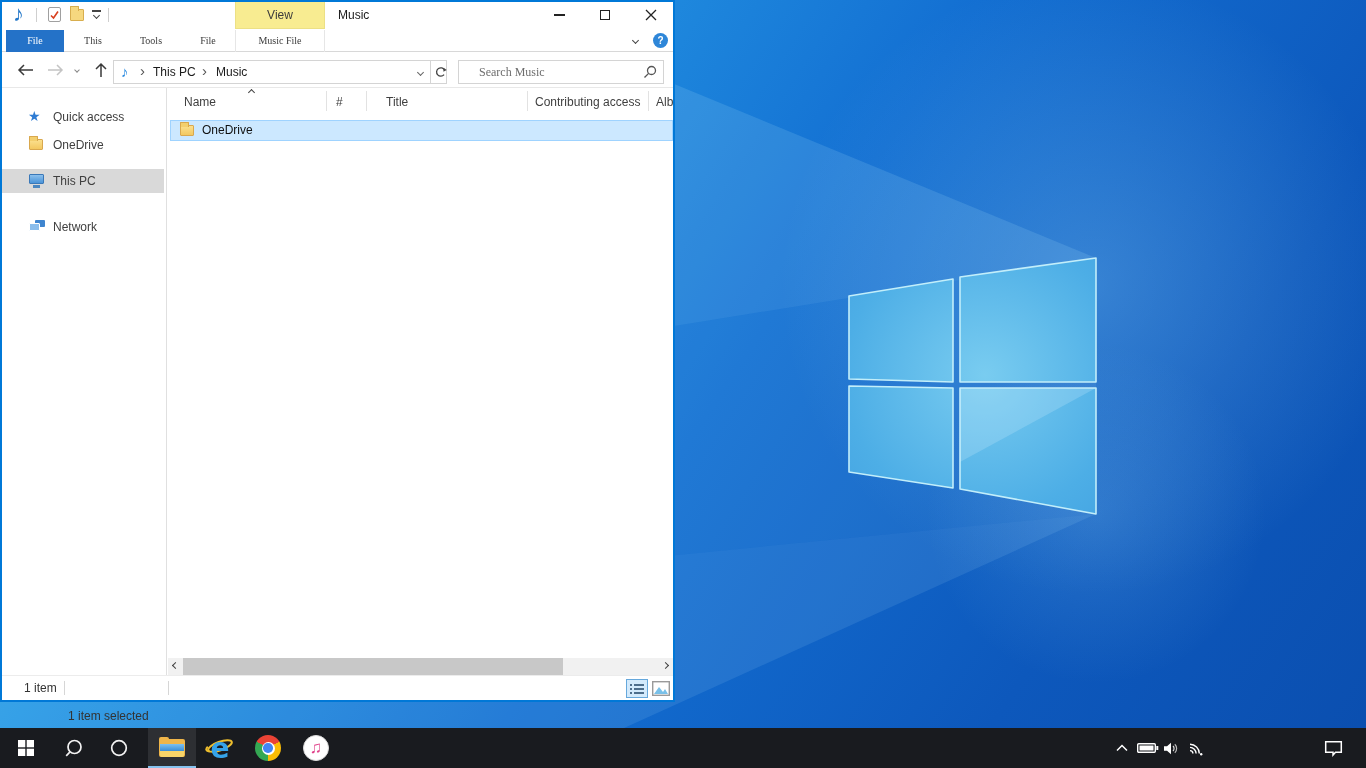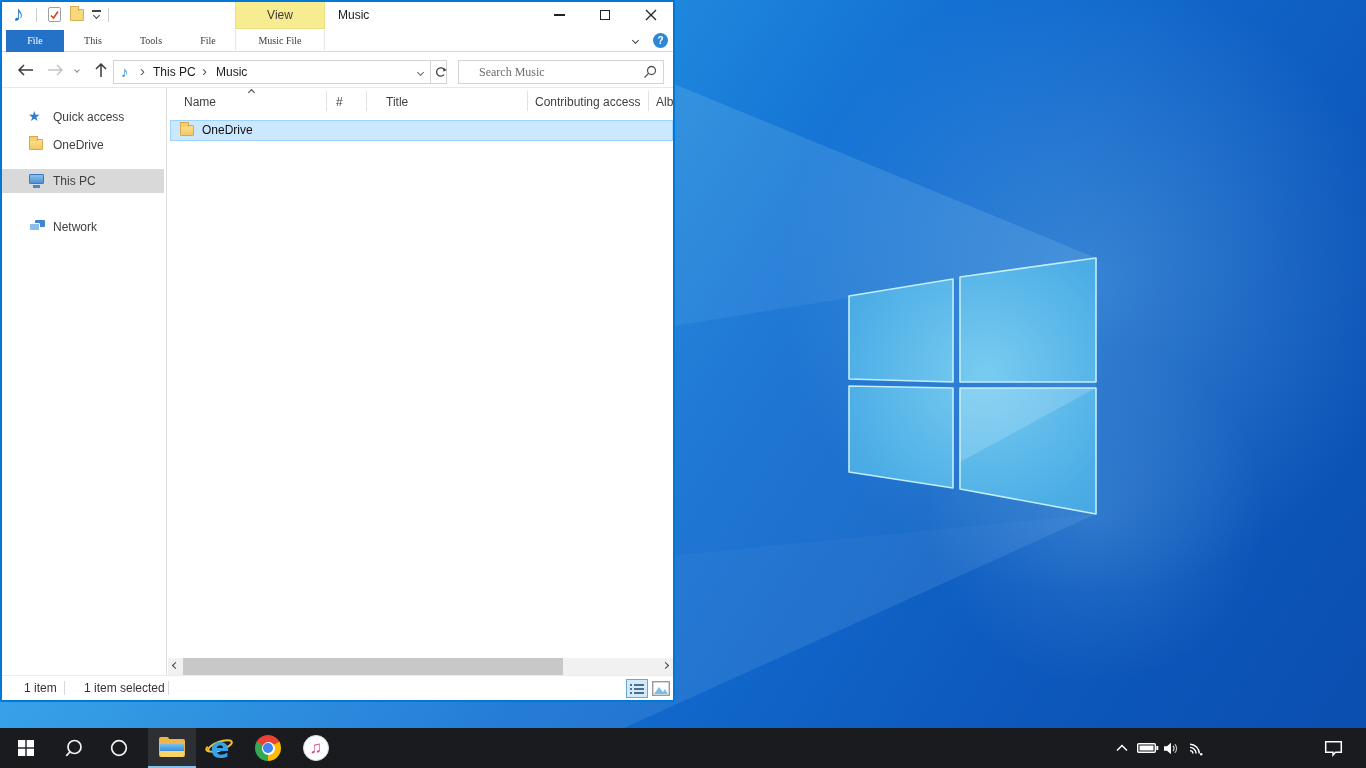--- a/index.html
+++ b/index.html
@@ -81,21 +81,21 @@
   .filerow .folder-ico { left:9px; top:4px; }
   .filerow .fname { position:absolute; left:31px; top:0; line-height:19px; font-size:12px; color:#111; }
   
   .hscroll { position:absolute; left:168px; top:658px; width:507px; height:17px; background:#f1f1f1; }
   .hs-arrow { position:absolute; top:5px; }
   .hs-arrow .chev { width:5px; height:5px; color:#3f3f3f; border-width:1.6px; }
   .hs-arrow.l { left:5px; } .hs-arrow.r { right:7px; }
   .hs-thumb { position:absolute; left:15px; top:0; width:380px; height:17px; background:#c8c8c8; }
   .statusbar { position:absolute; left:0; top:675px; width:675px; height:25px; background:#fff; border-top:1px solid #ececec; }
   .st-text { position:absolute; top:0; line-height:24px; font-size:12px; color:#333; }
-  .st-text.c1 { left:24px; } .st-text.c2 { left:84px; }
+  .st-text.c1 { left:24px; } .st-text.c2 { left:68px;margin-top:28px; }
   .st-sep { position:absolute; top:5px; width:1px; height:14px; background:#d6d6d6; }
   .st-sep.p1 { left:64px; } .st-sep.p2 { left:168px; }
   .vbtn { position:absolute; top:3px; }
   .vbtn.details { left:626px; width:22px; height:19px; background:#d3eafc; border:1px solid #66a8dc; }
   .vbtn.thumbs { left:652px; width:18px; height:15px; top:5px; }
   
   .taskbar { position:absolute; left:0; top:728px; width:1366px; height:40px; background:#191b1f; z-index:60; }
   .tb { position:absolute; top:0; height:40px; display:flex; align-items:center; justify-content:center; }
   .tb-active { background:rgba(255,255,255,0.09); border-bottom:2px solid #86c2ee; }
   .exp-folder { position:relative; width:26px; height:20px; }

